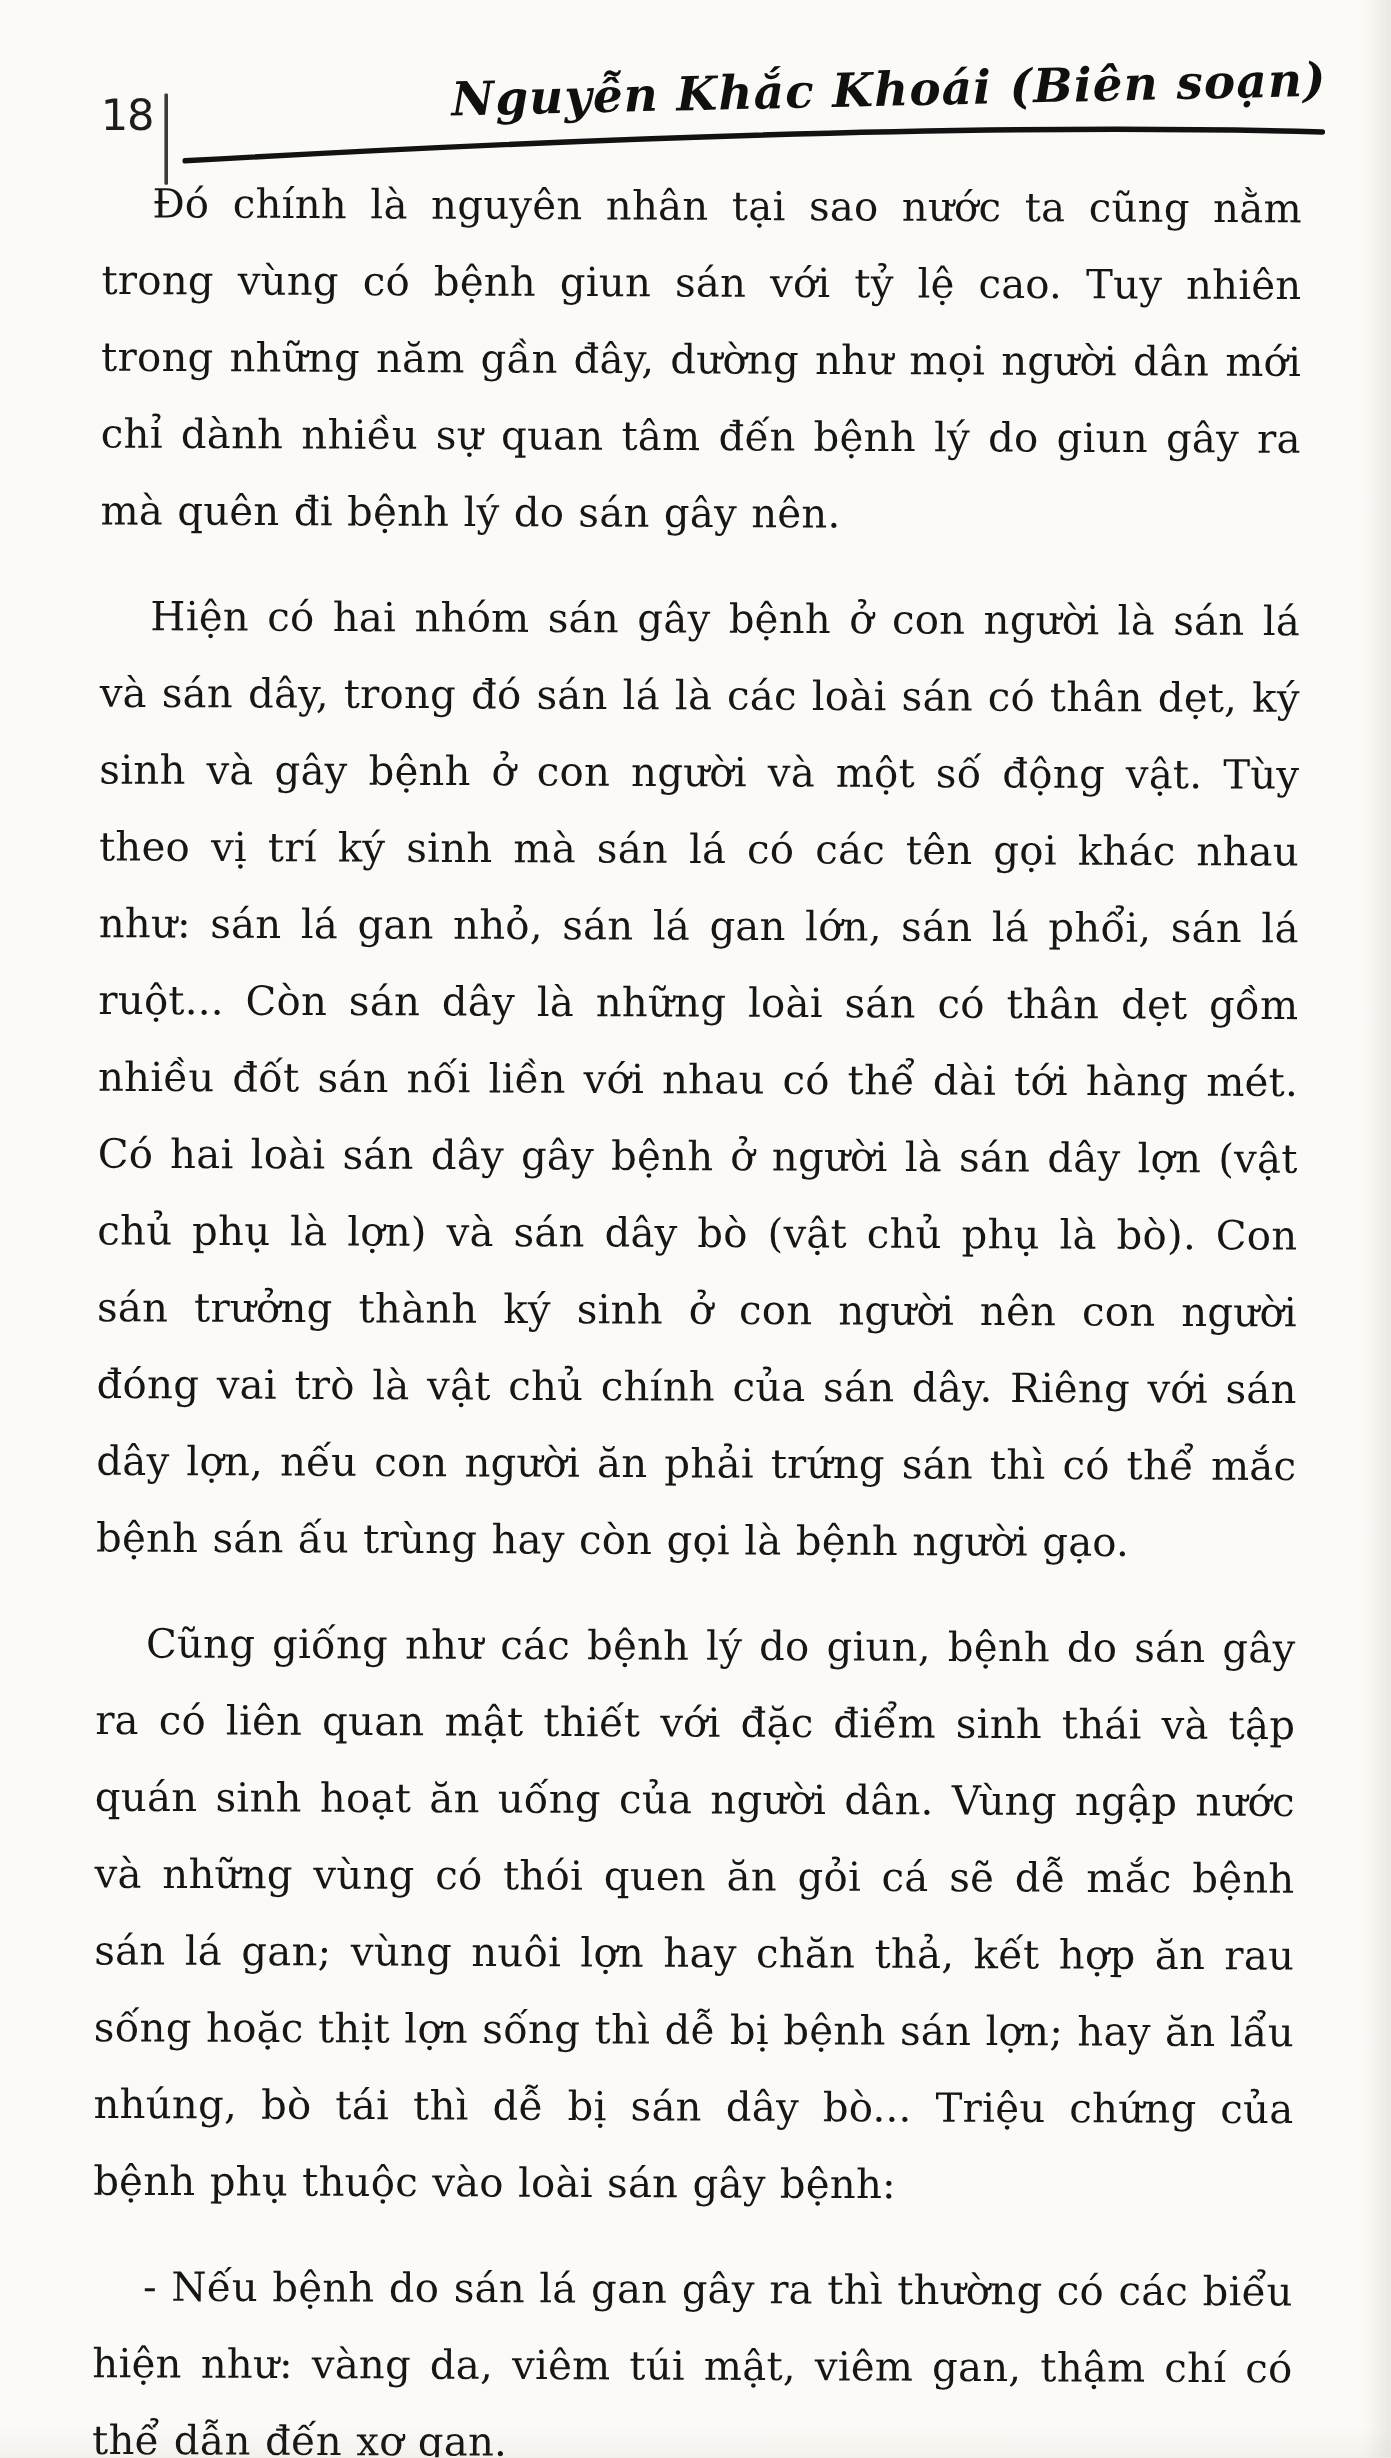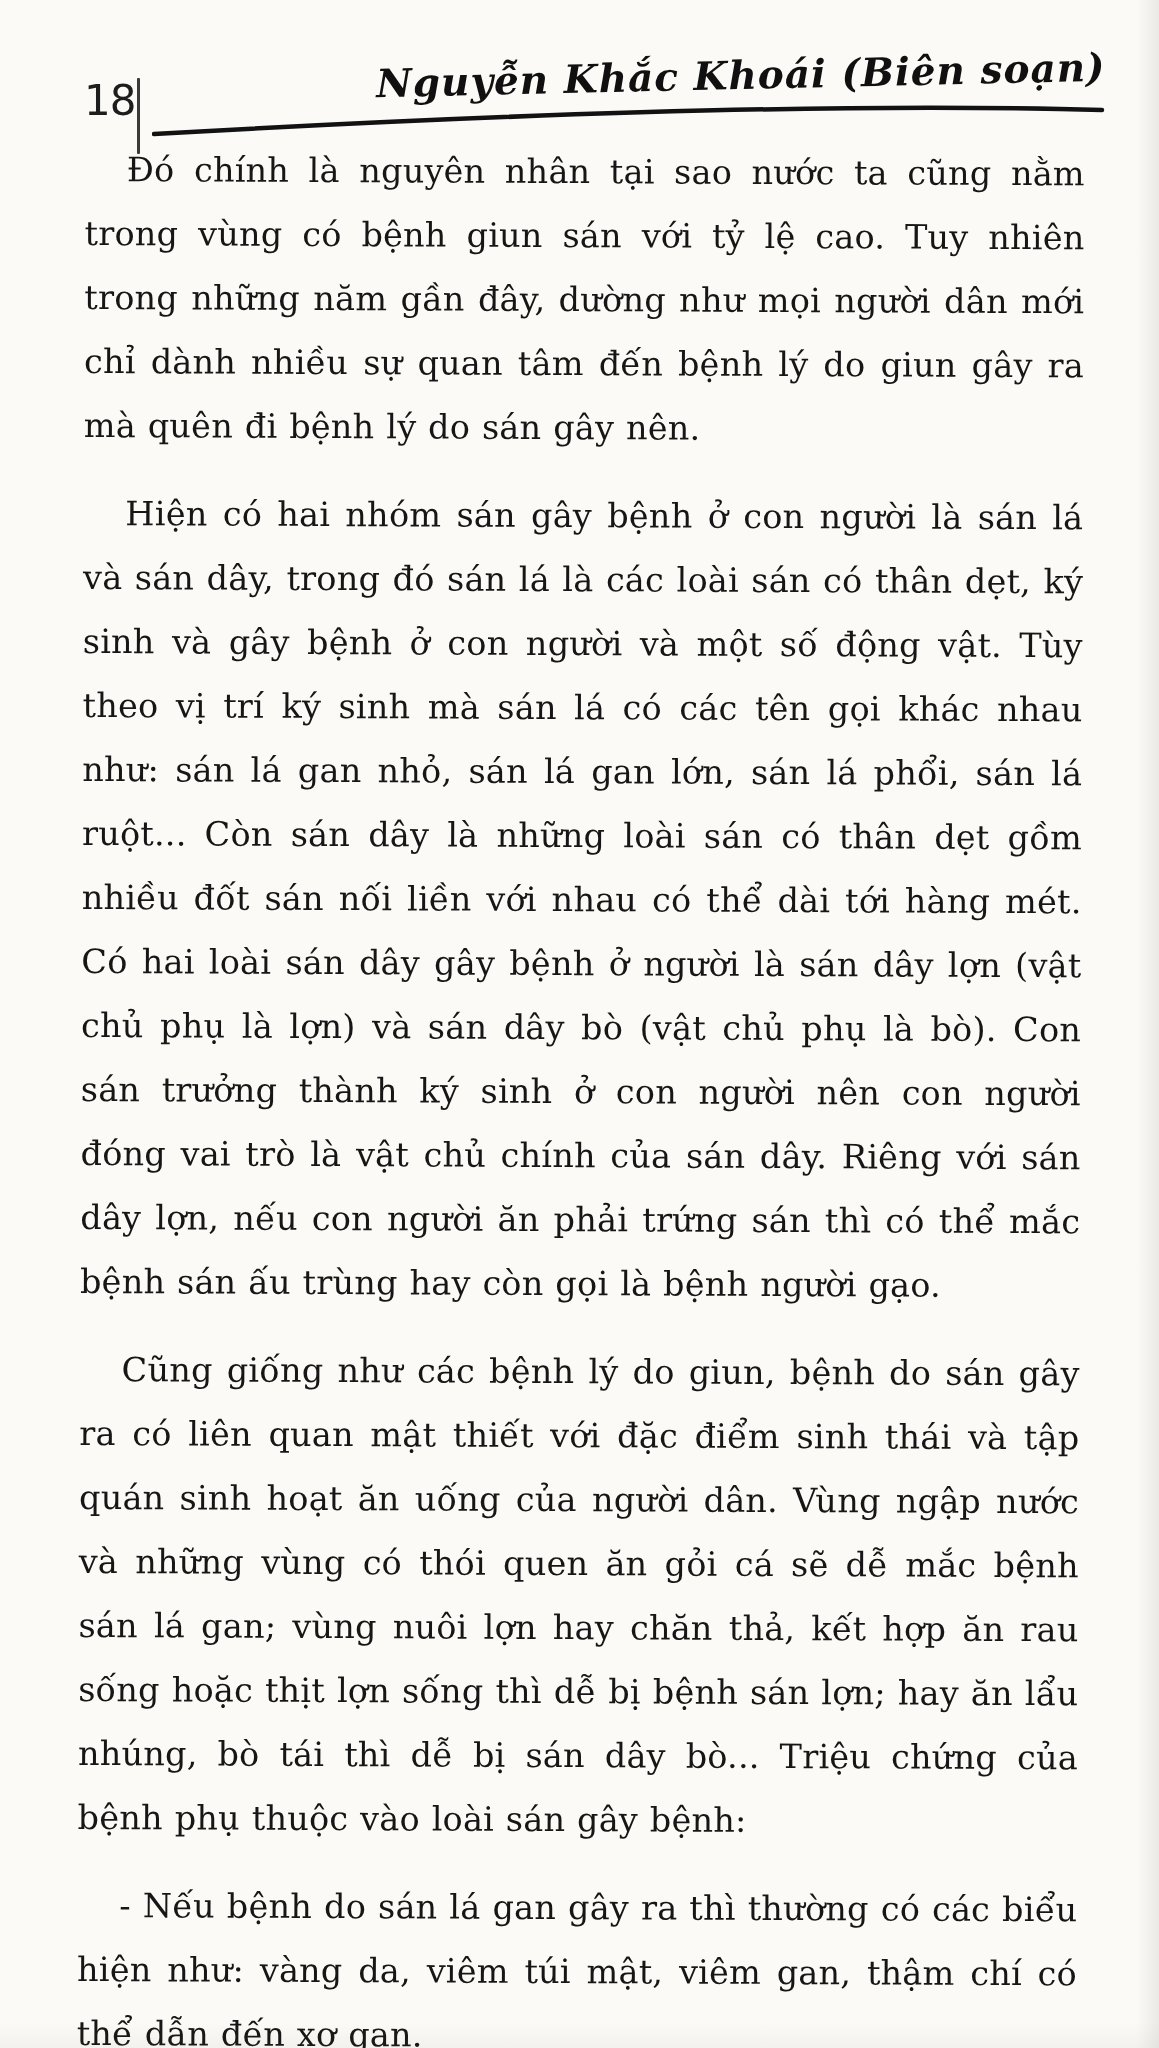--- a/index.html
+++ b/index.html
@@ -37,21 +37,21 @@
   
   .header {
     position: absolute;
     top: 0; left: 0;
     width: 100%; height: 150px;
   }
   .page-number {
     position: absolute;
     left: 84px; top: 76px;
     font-family: "DejaVu Sans", "Liberation Sans", sans-serif;
-    font-size: 42px;
+    font-size: 36px;
     letter-spacing: -1px;
     color: #1d1d1d;
   }
   .header-tick {
     position: absolute;
     left: 137px; top: 78px;
     width: 3px; height: 76px;
     background: #3a3a3a;
     border-radius: 1px;
   }

